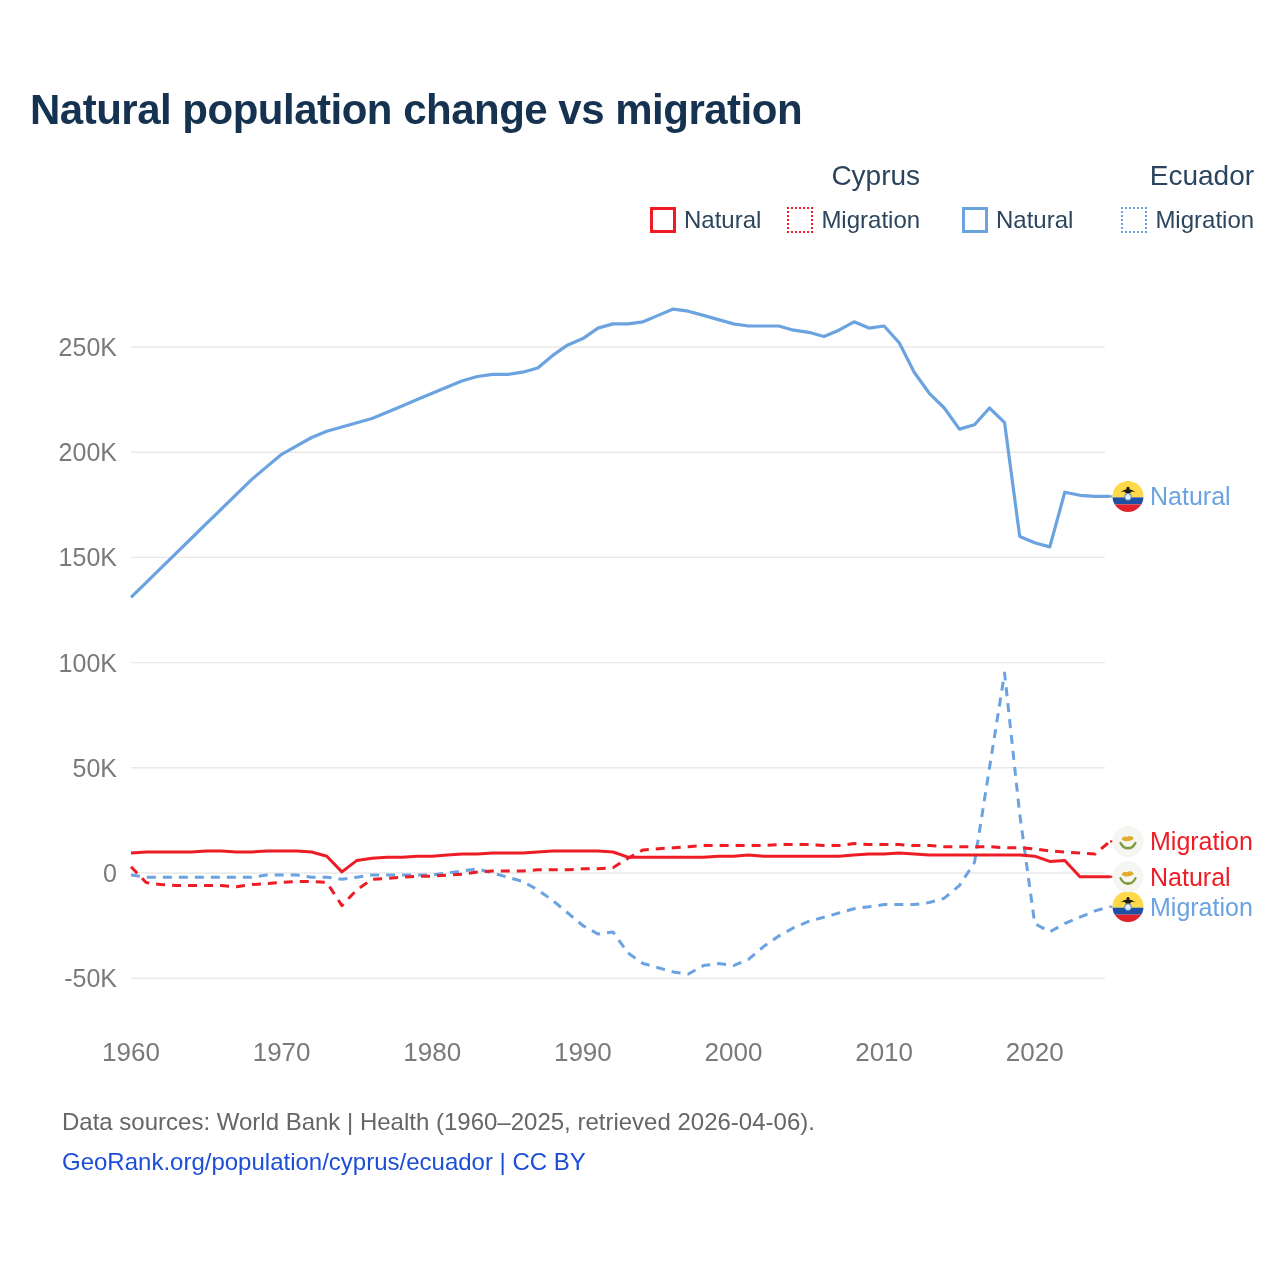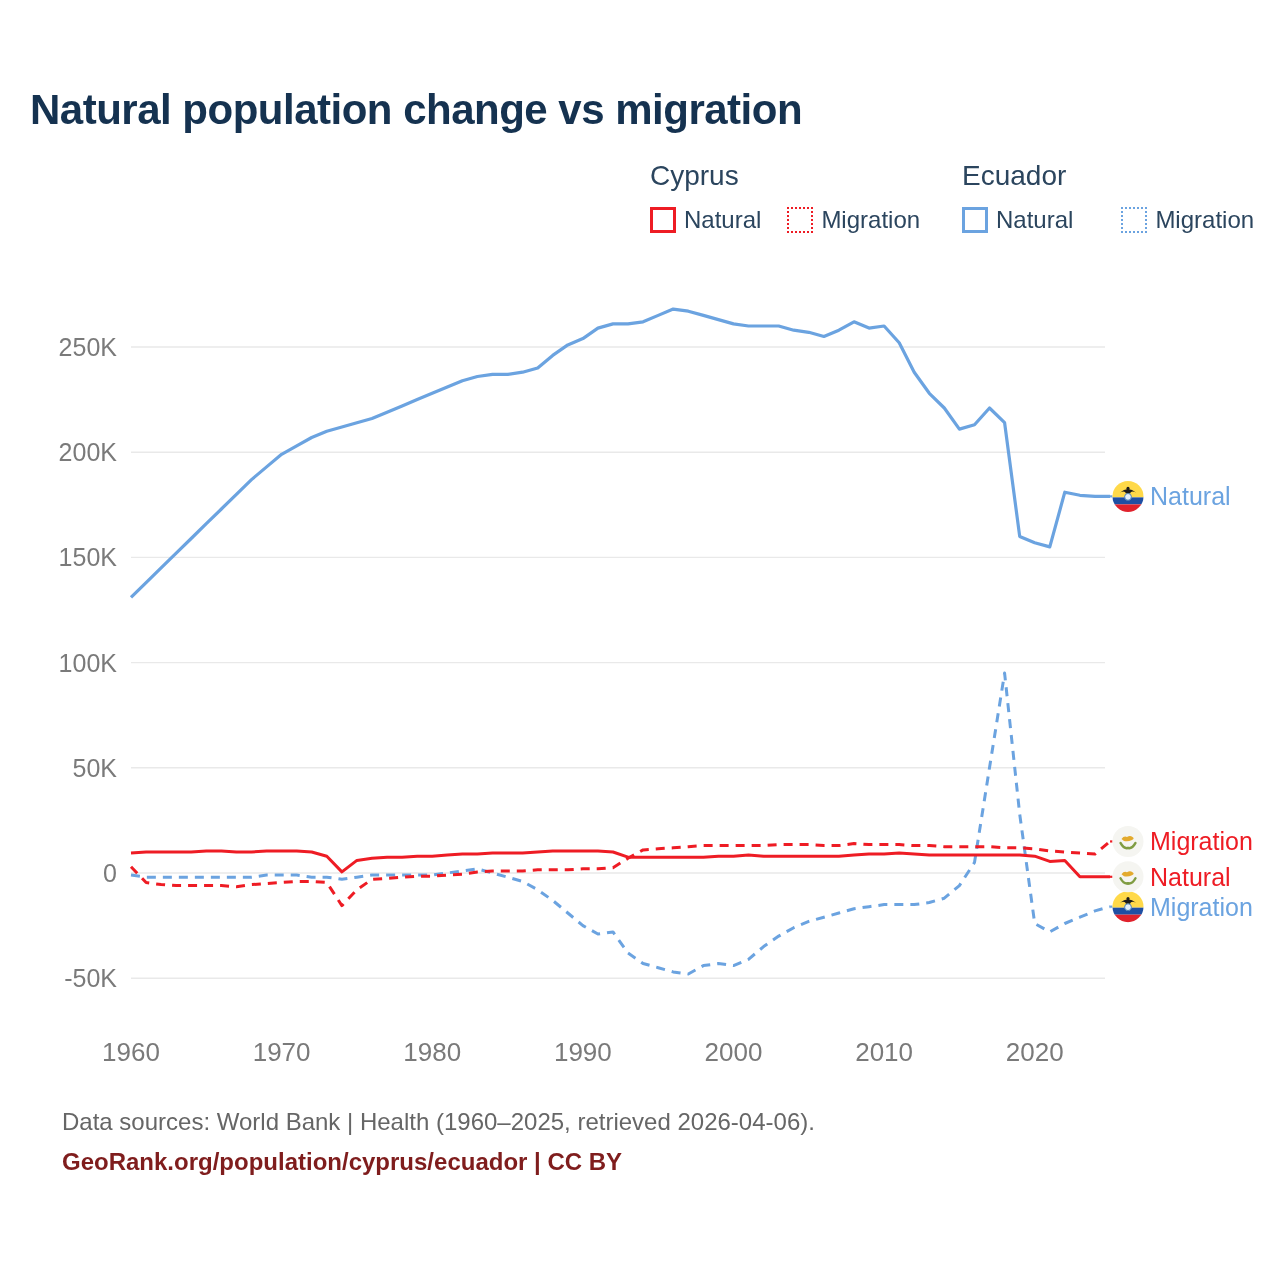--- a/index.html
+++ b/index.html
@@ -1,17 +1,17 @@
 <!DOCTYPE html>
 <html><head>
 <meta charset="utf-8">
 <style>
   html,body{margin:0;padding:0;background:#fff;}
   .page{position:relative;width:1280px;height:1280px;background:#ffffff;overflow:hidden;
-        font-family:"Liberation Sans", sans-serif;}
+        font-family:"Liberation Sans", sans-serif;text-align:right;}
   .title{position:absolute;left:30px;top:86px;font-size:42px;font-weight:700;letter-spacing:-0.5px;}
   .legend-group{position:absolute;top:160px;}
   .legend-group.cyprus{left:650px;}
   .legend-group.ecuador{left:962px;}
   .legend-country{font-size:28px;margin-bottom:14px;}
   .legend-items{display:flex;align-items:center;}
   .legend-group.cyprus .legend-items{gap:26px;}
   .legend-group.ecuador .legend-items{gap:48px;}
   .legend-item{display:flex;align-items:center;gap:8px;cursor:pointer;}
   .legend-label{font-size:24px;}
@@ -144,15 +144,15 @@
                    Q 1130 834.94 1132.5 836.94 Q 1135 838.44 1132 839.94
                    Q 1128 841.94 1124 840.94 Z" fill="#e3aa2d"></path>
           <path d="M 1120.5 842.94 Q 1124 849.44 1128.5 847.94" fill="none" stroke="#7f9c42" stroke-width="2.4" stroke-linecap="round"></path>
           <path d="M 1135.5 842.94 Q 1132 849.44 1127.5 847.94" fill="none" stroke="#7f9c42" stroke-width="2.4" stroke-linecap="round"></path>
         </g>
         <text x="1150" y="850.44" font-size="25" fill="#ee1c24">Migration</text>
       </g>
     </svg>
 
   <div class="footer line1" style="color: rgb(102, 102, 102);">Data sources: World Bank | Health (1960–2025, retrieved 2026-04-06).</div>
-  <div class="footer line2" style="color: #7f1d1d; font-weight: bold;">GeoRank.org/population/cyprus/ecuador | CC BY</div>
+  <div class="footer line2" style="color: #1d4ed8;">GeoRank.org/population/cyprus/ecuador | CC BY</div>
 
 </div>
 
 </body></html>

